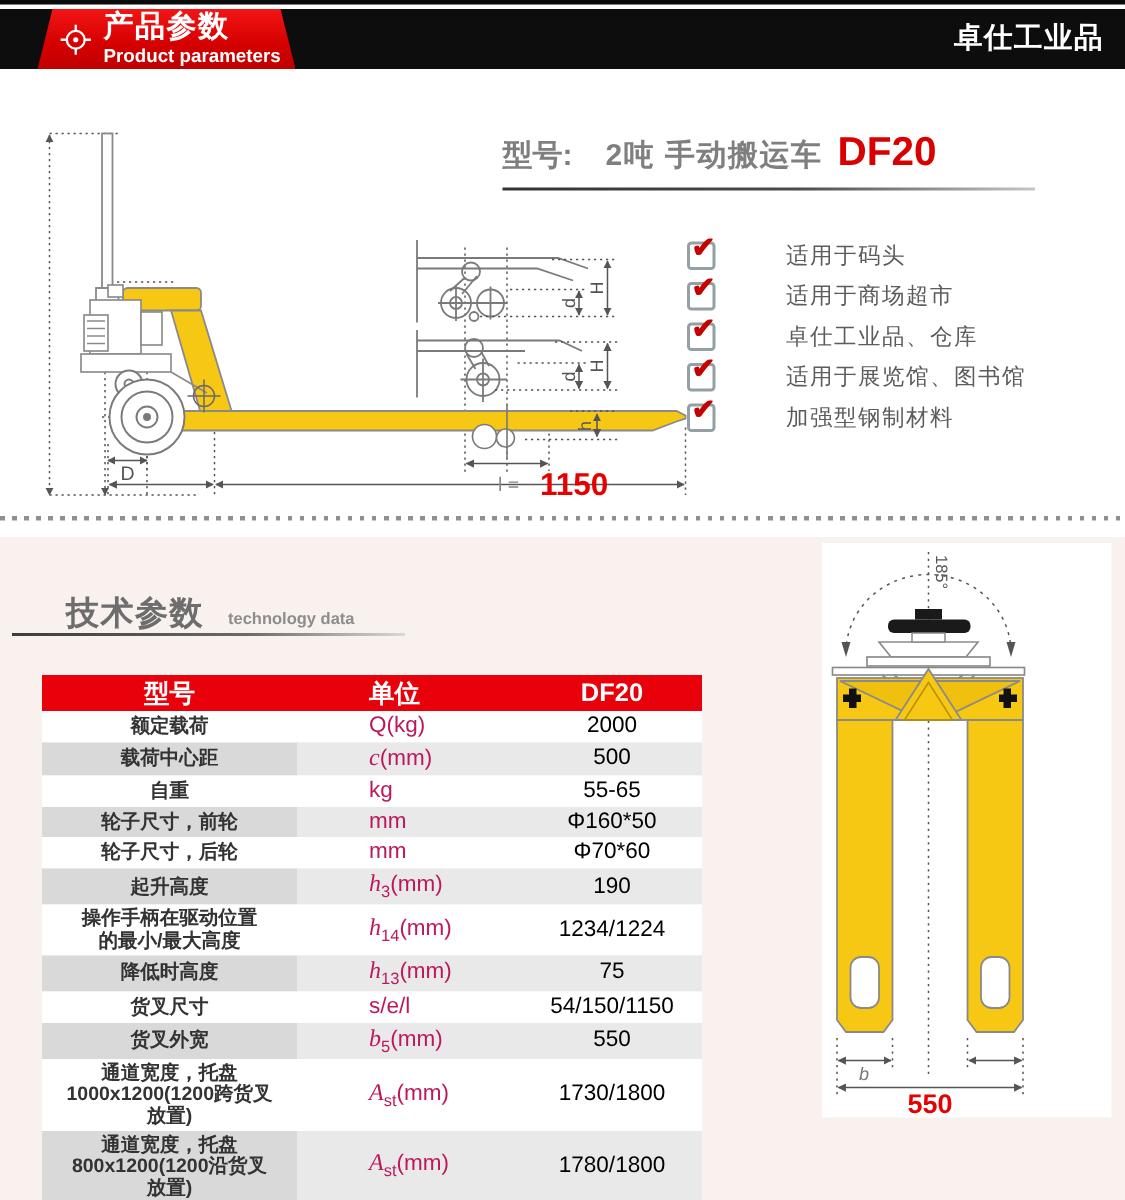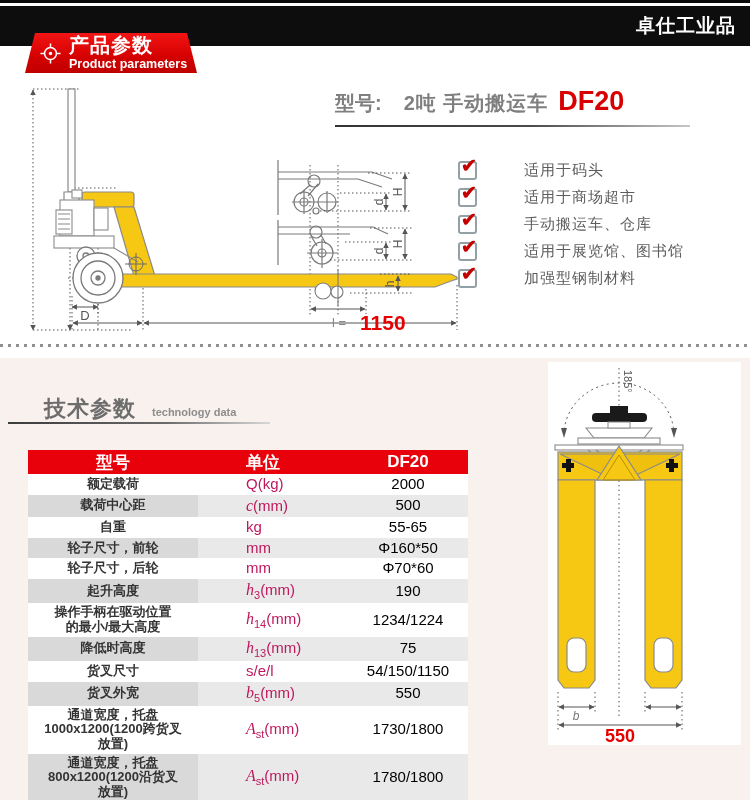--- a/index.html
+++ b/index.html
@@ -8,21 +8,21 @@
     background:#ffffff;font-family:"Liberation Sans",sans-serif;
   }
   
   .topbar-thin{position:absolute;top:0;left:0;width:750px;height:3px;background:#0a0a0a;}
   .topbar{position:absolute;top:6px;left:0;width:750px;height:40px;background:#0d0d0d;}
   .brand{position:absolute;top:6px;right:14px;height:40px;line-height:40px;
     color:#ffffff;font-weight:bold;font-size:19px;letter-spacing:1px;}
   .badge{position:absolute;top:6px;left:25px;width:172px;height:40px;
     background:linear-gradient(180deg,#f31515 0%,#d40000 60%,#bf0000 100%);
     clip-path:polygon(10px 0,162px 0,172px 100%,0 100%);
-    display:flex;align-items:center;padding-left:14px;box-sizing:border-box;margin-top:27px;}
+    display:flex;align-items:center;padding-left:14px;box-sizing:border-box;}
   .badge-texts{margin-left:7px;color:#fff;}
   .badge-title{font-size:20px;font-weight:bold;line-height:20px;letter-spacing:1px;}
   .badge-sub{font-size:12.5px;font-weight:bold;line-height:14px;margin-top:2px;}
   
   .title-row{position:absolute;left:335px;top:86px;width:400px;display:flex;align-items:baseline;white-space:nowrap;}
   .model-label{font-size:20px;font-weight:bold;color:#7f7f7f;margin-right:22px;}
   .model-desc{font-size:20px;font-weight:bold;color:#7f7f7f;letter-spacing:1px;}
   .model-code{font-size:27px;font-weight:bold;color:#d80000;margin-left:10px;}
   .title-line{position:absolute;left:335px;top:125px;width:355px;height:2px;
     background:linear-gradient(90deg,#333 0%,#4a4a4a 55%,#c6c6c6 100%);}
@@ -104,21 +104,21 @@
     <span class="checkbox">
         <span class="mark">✔</span>
       </span>
     <span class="feature-label">适用于商场超市</span>
   </div>
 
   <div class="feature">
     <span class="checkbox">
         <span class="mark">✔</span>
       </span>
-    <span class="feature-label">手动搬运车、仓库</span>
+    <span class="feature-label">卓仕工业品、仓库</span>
   </div>
 
   <div class="feature">
     <span class="checkbox">
         <span class="mark">✔</span>
       </span>
     <span class="feature-label">适用于展览馆、图书馆</span>
   </div>
 
   <div class="feature">

